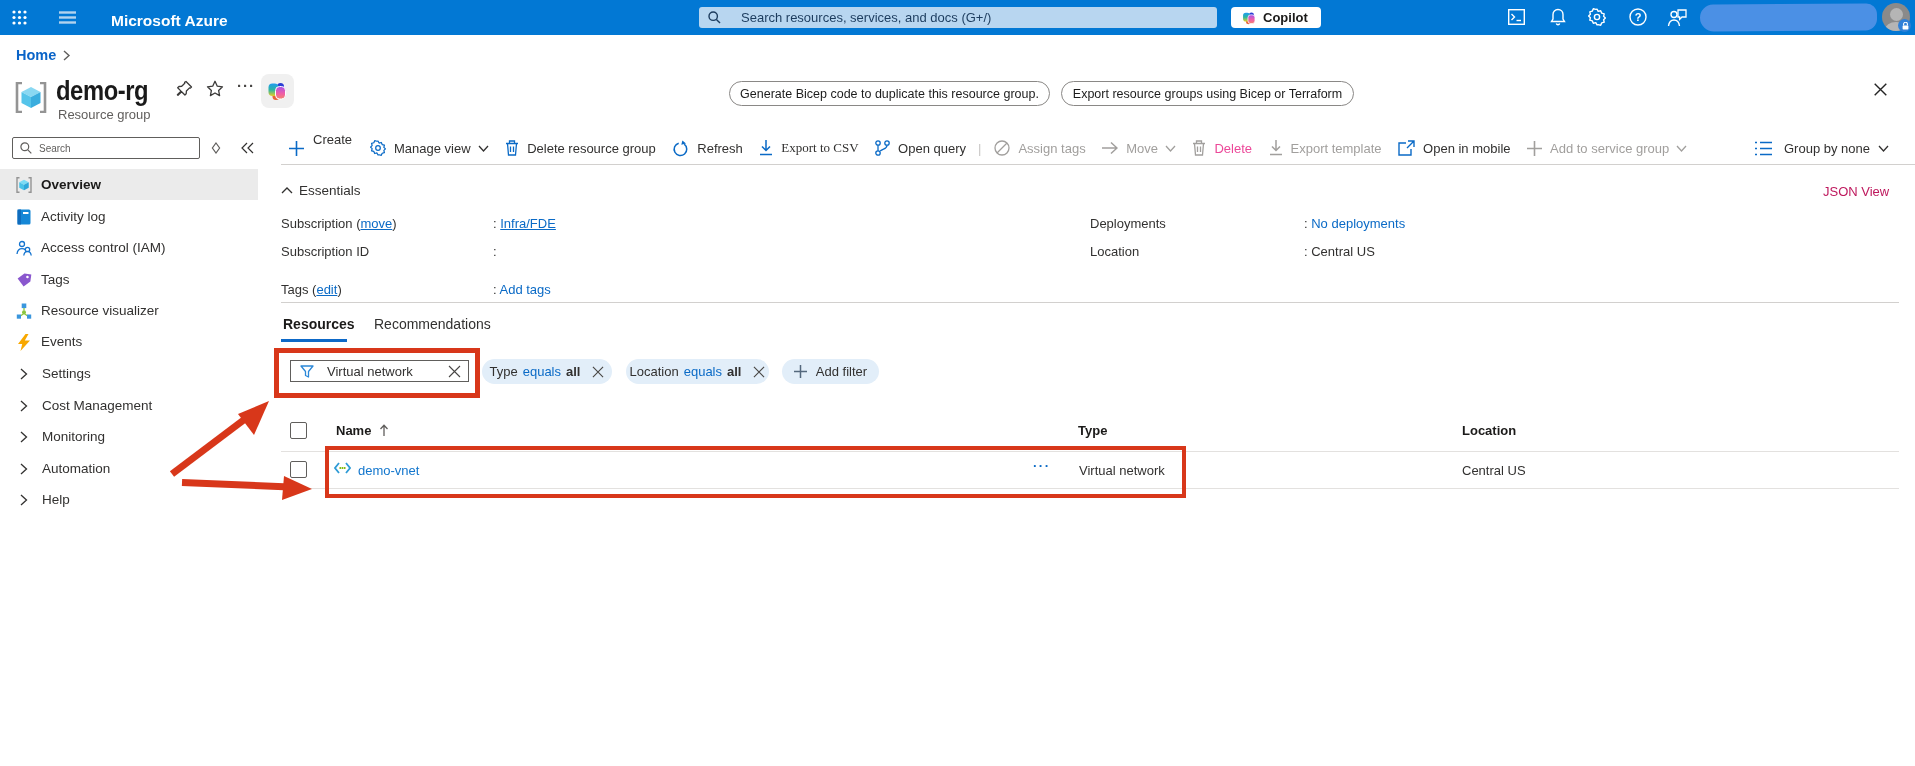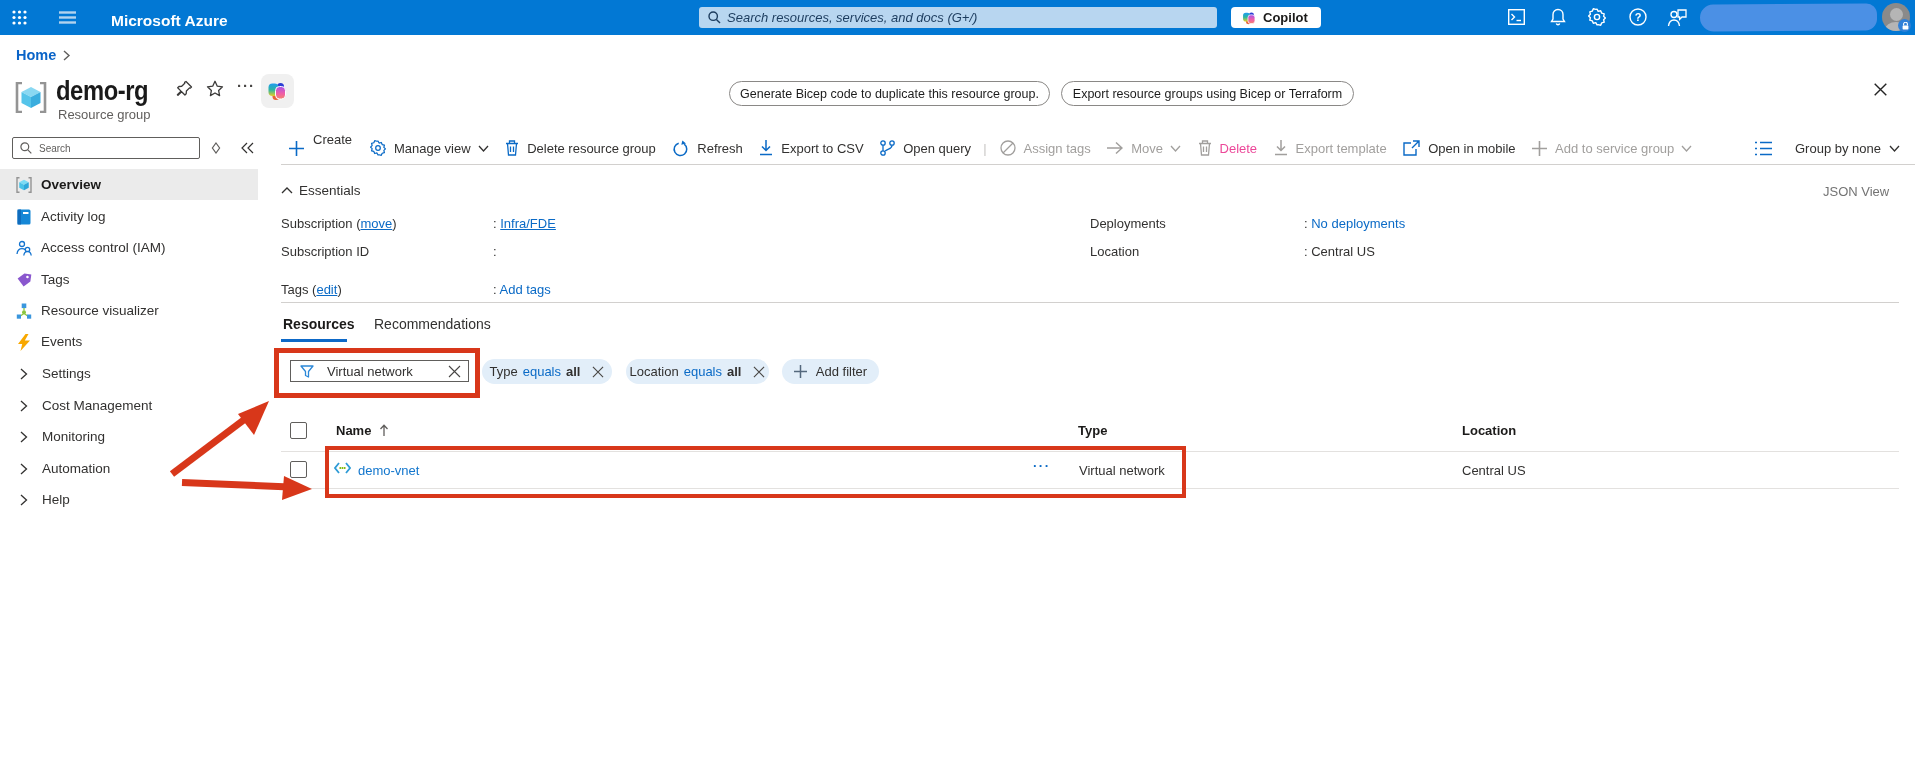--- a/index.html
+++ b/index.html
@@ -37,21 +37,21 @@
         <path d="M0 11.5h17"></path>
       </g>
 </svg>
 <div class="abs" style="left:111px;top:12px;font-size:15.5px;font-weight:700;color:#fff;">Microsoft Azure</div>
 
 <div class="abs row" style="left:699px;top:7px;width:518px;height:21px;background:#b8d6f0;border-radius:3px;padding-left:9px;">
   <svg width="13" height="13" viewBox="0 0 13 13">
         <circle cx="5.2" cy="5.2" r="4.2" fill="none" stroke="#1c3c5e" stroke-width="1.4"></circle>
         <path d="M8.4 8.4L12 12" stroke="#1c3c5e" stroke-width="1.4"></path>
       </svg>
-  <span style="font-size:13px;color:#1c3c5e;margin-left:6px;font-style:italic;">Search resources, services, and docs (G+/)</span>
+  <span style="font-size:13px;color:#1c3c5e;margin-left:20px;">Search resources, services, and docs (G+/)</span>
 </div>
 
 <div class="abs row" style="left:1231px;top:7px;width:90px;height:21px;background:#fff;border-radius:4px;padding-left:11px;">
   <svg width="14" height="14" viewBox="0 0 20 20">
         <circle cx="13.5" cy="5.5" r="3.5" fill="#2b3fd4"></circle>
         <circle cx="9" cy="15.5" r="3.5" fill="#e8633a"></circle>
         <rect x="1.5" y="2.5" width="10" height="12.5" rx="4" fill="url(#cg1)"></rect>
         <rect x="8.5" y="5.5" width="10" height="12.5" rx="4" fill="url(#cg2)" stroke="#fff" stroke-width="1"></rect>
       </svg>
   <span style="font-size:13px;font-weight:700;color:#1b1a19;margin-left:7px;">Copilot</span>
@@ -244,21 +244,21 @@
       </svg>
   <span style="margin:0 0 0 8px;">Delete resource group</span>
   <svg style="margin-left:16.5px" width="17" height="17" viewBox="0 0 17 17">
         <path d="M6.7 3.2a6.3 6.3 0 1 0 5.5 1" fill="none" stroke="#0a6ac6" stroke-width="1.5"></path>
         <path d="M10.4 0.4L14 3.4l-4.7 1.4z" fill="#0a6ac6"></path>
       </svg>
   <span style="margin:0 0 0 8px;">Refresh</span>
   <svg style="margin-left:16.5px" width="14" height="16" viewBox="0 0 14 16">
         <path d="M7 0v10M3 6.5L7 10.5l4-4M1 14.5h12" fill="none" stroke="#0a6ac6" stroke-width="1.5"></path>
       </svg>
-  <span style="margin:0 0 0 8px;">Export to CSV</span>
+  <span style="margin:0 0 0 8px;font-family:Liberation Serif, serif;">Export to CSV</span>
   <svg style="margin-left:16.5px" width="15" height="16" viewBox="0 0 15 16">
         <circle cx="3" cy="3" r="2.2" fill="none" stroke="#0a6ac6" stroke-width="1.3"></circle>
         <circle cx="12" cy="3" r="2.2" fill="none" stroke="#0a6ac6" stroke-width="1.3"></circle>
         <circle cx="3" cy="13" r="2.2" fill="none" stroke="#0a6ac6" stroke-width="1.3"></circle>
         <path d="M3 5.2v5.6M12 5.2c0 4-4 3.3-6.8 5.8" fill="none" stroke="#0a6ac6" stroke-width="1.3"></path>
       </svg>
   <span style="margin:0 0 0 8px;">Open query</span>
   <span style="margin:0 0 0 12px;color:#c8c6c4;">|</span>
   <svg style="margin-left:13px" width="16" height="16" viewBox="0 0 16 16">
         <circle cx="8" cy="8" r="7" fill="none" stroke="#a19f9d" stroke-width="1.3"></circle>
@@ -290,34 +290,34 @@
       </svg>
   <span style="margin:0 0 0 8px;color:#a19f9d;">Add to service group</span>
   <svg style="margin-left:7px" width="11" height="7" viewBox="0 0 11 7">
         <path d="M1 1l4.5 5L10 1" fill="none" stroke="#a19f9d" stroke-width="1.3"></path>
       </svg>
 </div>
 <div class="abs row" style="left:1755px;top:133px;height:30px;font-size:13px;color:#323130;">
   <svg width="17" height="15" viewBox="0 0 17 15">
         <path d="M0 1.5h2M0 7.5h2M0 13.5h2M5 1.5h12M5 7.5h12M5 13.5h12" stroke="#0a6ac6" stroke-width="1.7"></path>
       </svg>
-  <span style="margin:0 0 0 23px;">Group by none</span>
+  <span style="margin:0 0 0 12px;">Group by none</span>
   <svg style="margin-left:8px" width="11" height="7" viewBox="0 0 11 7">
         <path d="M1 1l4.5 5L10 1" fill="none" stroke="#323130" stroke-width="1.3"></path>
       </svg>
 </div>
 <div class="abs" style="left:281px;top:164px;width:1634px;height:1px;background:#d2d0ce;"></div>
 
 <div class="abs row" style="left:281px;top:183px;height:15px;">
   <svg width="12" height="7" viewBox="0 0 12 7">
         <path d="M1 6l5-5 5 5" fill="none" stroke="#323130" stroke-width="1.3"></path>
       </svg>
   <span style="font-size:13.5px;color:#323130;margin-left:6px;">Essentials</span>
 </div>
-<div class="abs" style="left:1823px;top:184px;font-size:13px;color:#737373;">JSON View</div>
+<div class="abs" style="left:1823px;top:184px;font-size:13px;color:#be185d;">JSON View</div>
 
 <div class="abs" style="left:281px;top:216px;font-size:13px;color:#323130;">Subscription (<span style="color:#0a6ac6;text-decoration:underline;">move</span>)</div>
 <div class="abs" style="left:493px;top:216px;font-size:13px;color:#323130;">: <span style="color:#0a6ac6;text-decoration:underline;">Infra/FDE</span></div>
 <div class="abs" style="left:281px;top:244px;font-size:13px;color:#323130;">Subscription ID</div>
 <div class="abs" style="left:493px;top:244px;font-size:13px;color:#323130;">:</div>
 <div class="abs" style="left:281px;top:282px;font-size:13px;color:#323130;">Tags (<span style="color:#0a6ac6;text-decoration:underline;">edit</span>)</div>
 <div class="abs" style="left:493px;top:282px;font-size:13px;color:#323130;">: <span style="color:#0a6ac6;">Add tags</span></div>
 
 <div class="abs" style="left:1090px;top:216px;font-size:13px;color:#323130;">Deployments</div>
 <div class="abs" style="left:1304px;top:216px;font-size:13px;color:#323130;">: <span style="color:#0a6ac6;">No deployments</span></div>

